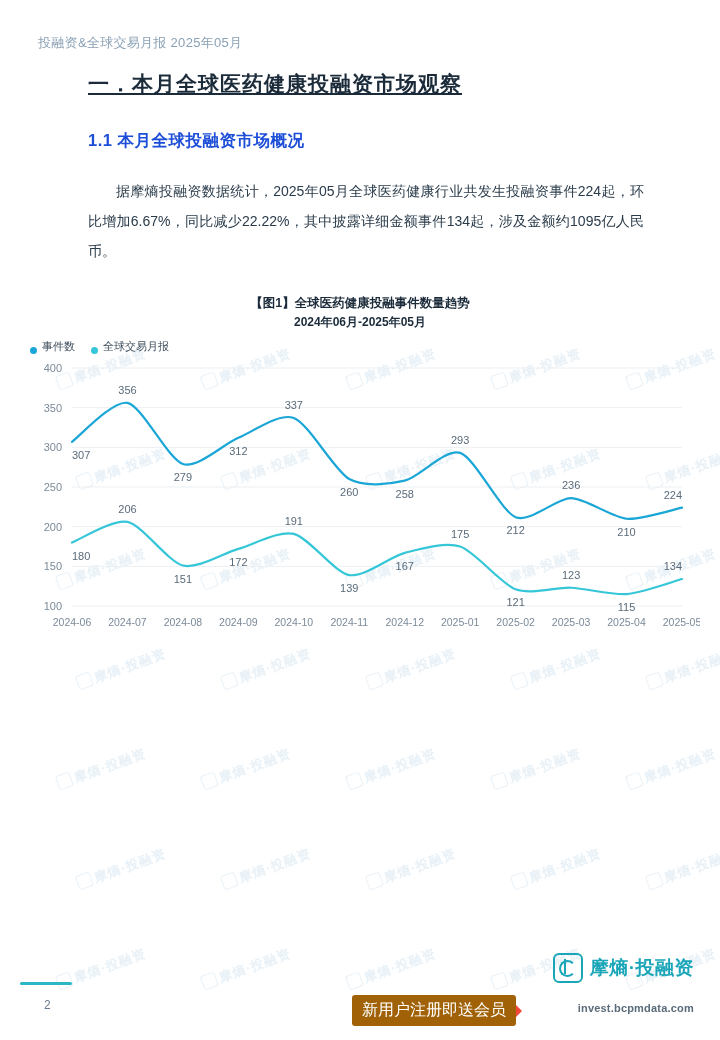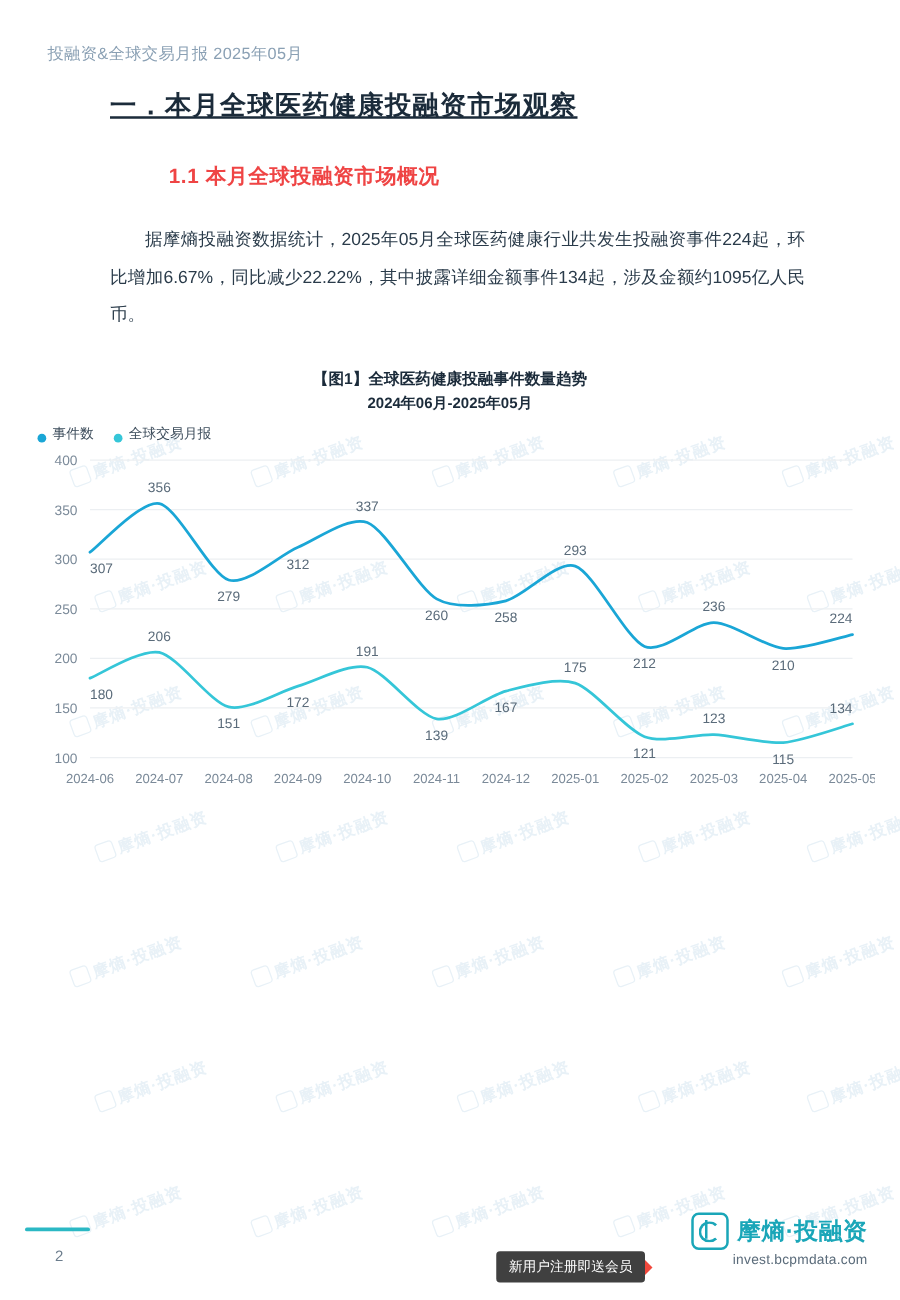--- a/index.html
+++ b/index.html
@@ -70,24 +70,23 @@
     letter-spacing: 1px;
     z-index: 3;
     text-decoration: underline;
   }
   .h2 {
     position: absolute;
     top: 130px;
     left: 88px;
     font-size: 16.5px;
     font-weight: bold;
-    color: #ef4444;
+    color: #1d4ed8;
     letter-spacing: 0.5px;
     z-index: 3;
-    margin-left: 47px;
   }
   .para {
     position: absolute;
     top: 176px;
     left: 88px;
     width: 556px;
     font-size: 14px;
     line-height: 30px;
     color: #2a3b4a;
     text-indent: 28px;
@@ -157,23 +156,23 @@
     width: 52px;
     height: 3px;
     background: #2bb8c4;
     border-radius: 2px;
     z-index: 3;
   }
   .cta {
     position: absolute;
     right: 204px;
     bottom: 14px;
-    background: #404040;
+    background: #a16207;
     color: #fff;
-    font-size: 11px;
+    font-size: 16px;
     padding: 5px 10px 5px 10px;
     border-radius: 3px;
     z-index: 4;
     white-space: nowrap;
   }
   .cta::after {
     content: "";
     position: absolute;
     right: -6px;
     top: 50%;
@@ -218,24 +217,25 @@
     width: 2px; height: 15px;
     background: #1aa6b8;
   }
   .brand-name {
     font-size: 19px;
     font-weight: bold;
     color: #1aa6b8;
     letter-spacing: 0.5px;
   }
   .brand-url {
-    margin-top: 2px;
+    margin-top: 19px;
     font-size: 11px;
     color: #5a6b7a;
     letter-spacing: 0.2px;
+    font-weight: bold;
   }
 </style>
 </head>
 <body>
 
 <div class="page">
 
   <div class="watermarks" id="wm-layer">
       <div class="wm" style="left: 55px; top: 360px;"><span class="wm-badge"></span>摩熵·投融资</div>
       <div class="wm" style="left: 200px; top: 360px;"><span class="wm-badge"></span>摩熵·投融资</div>

